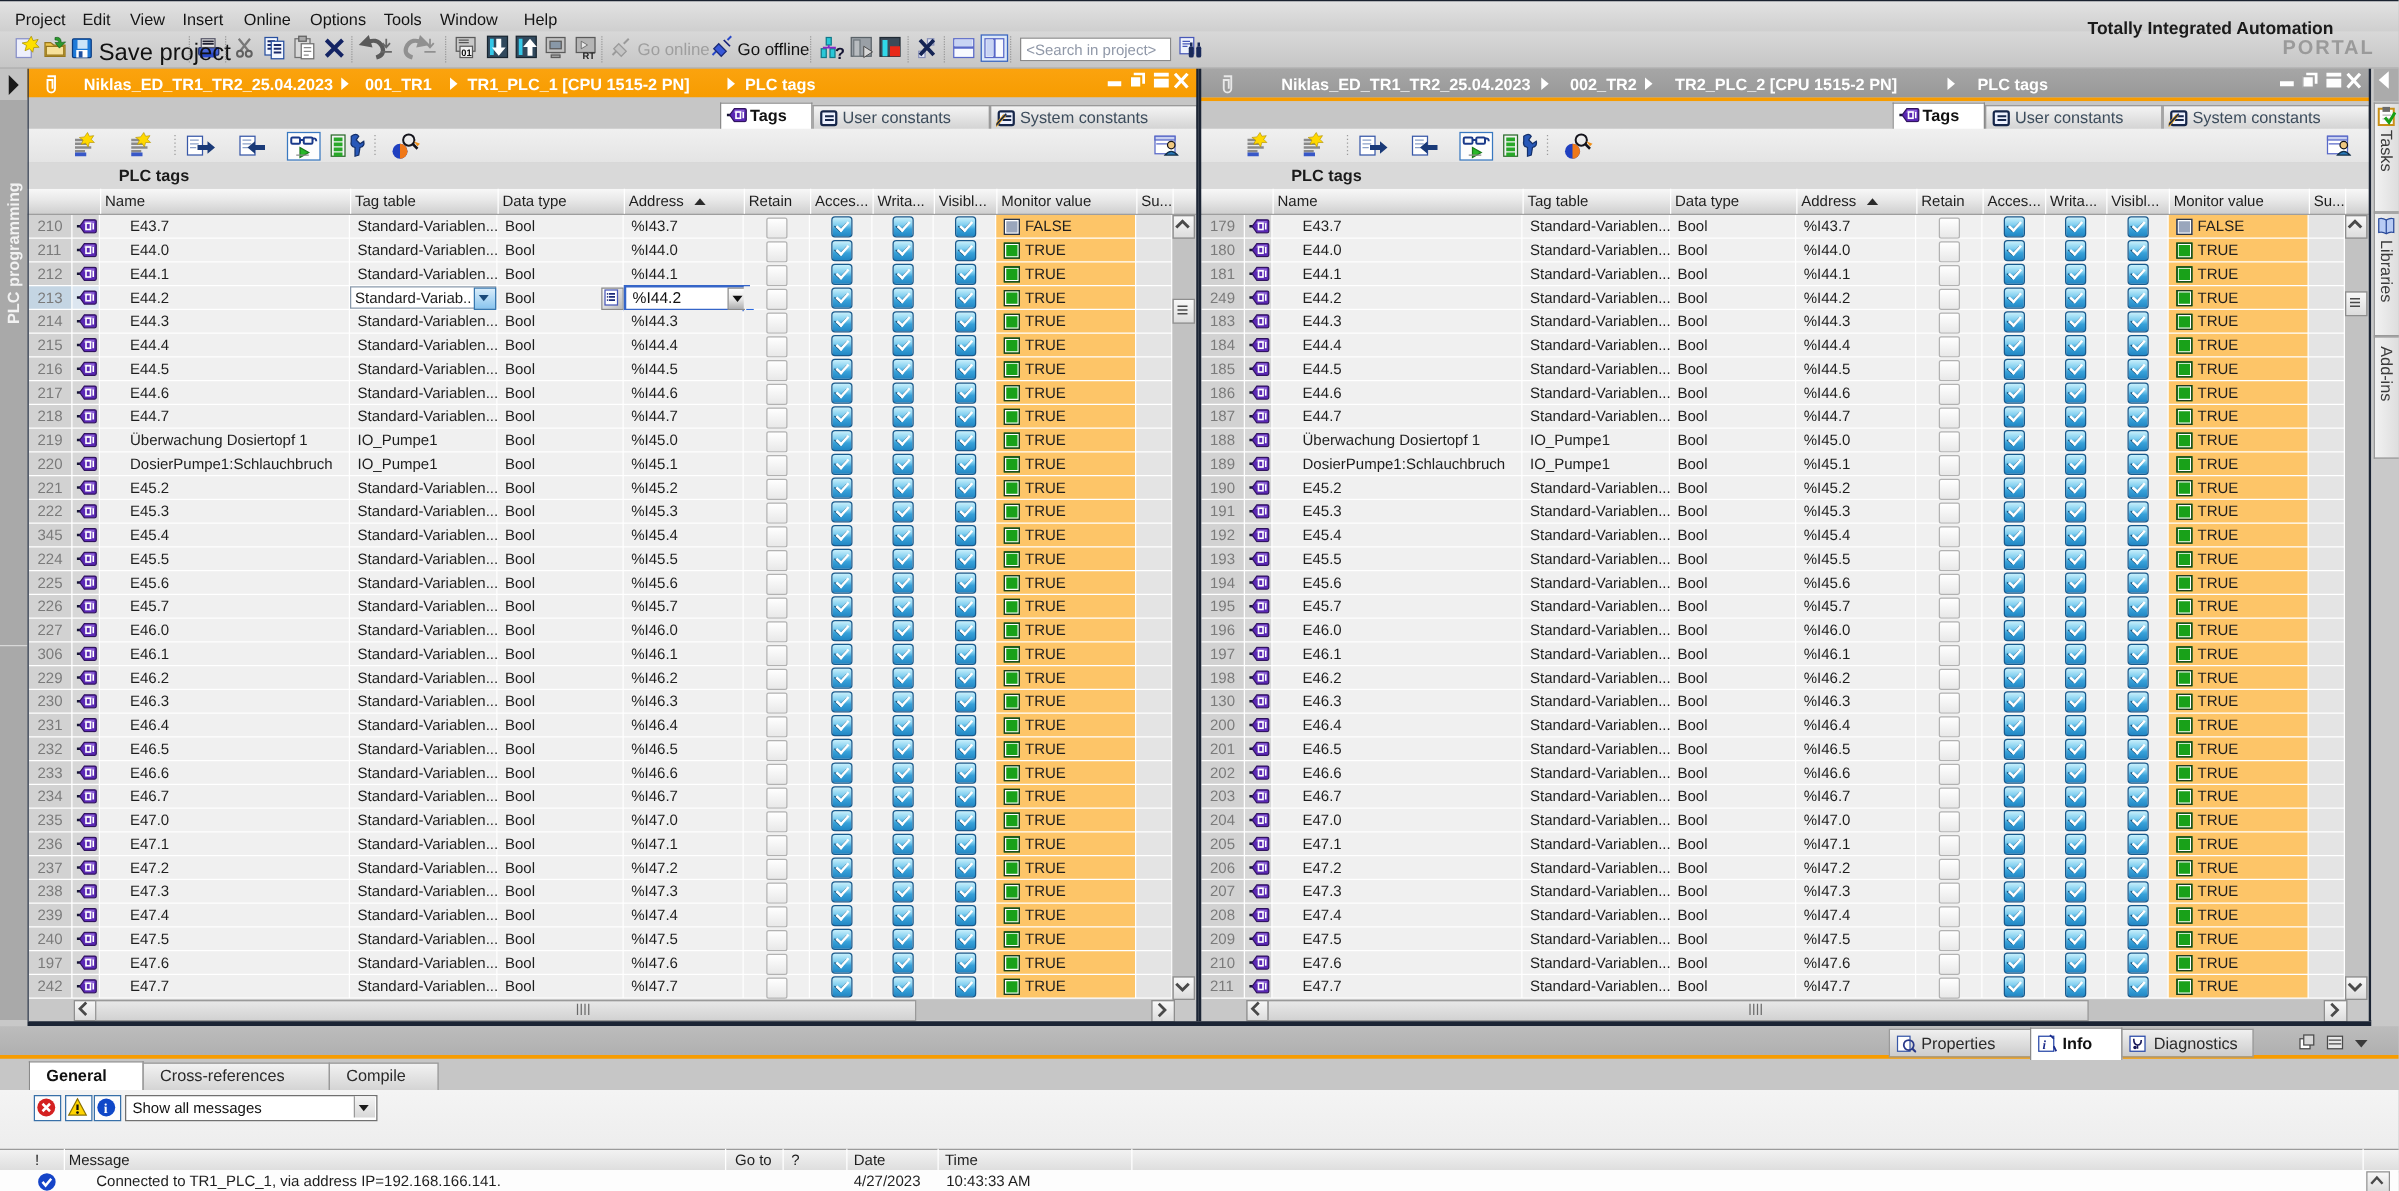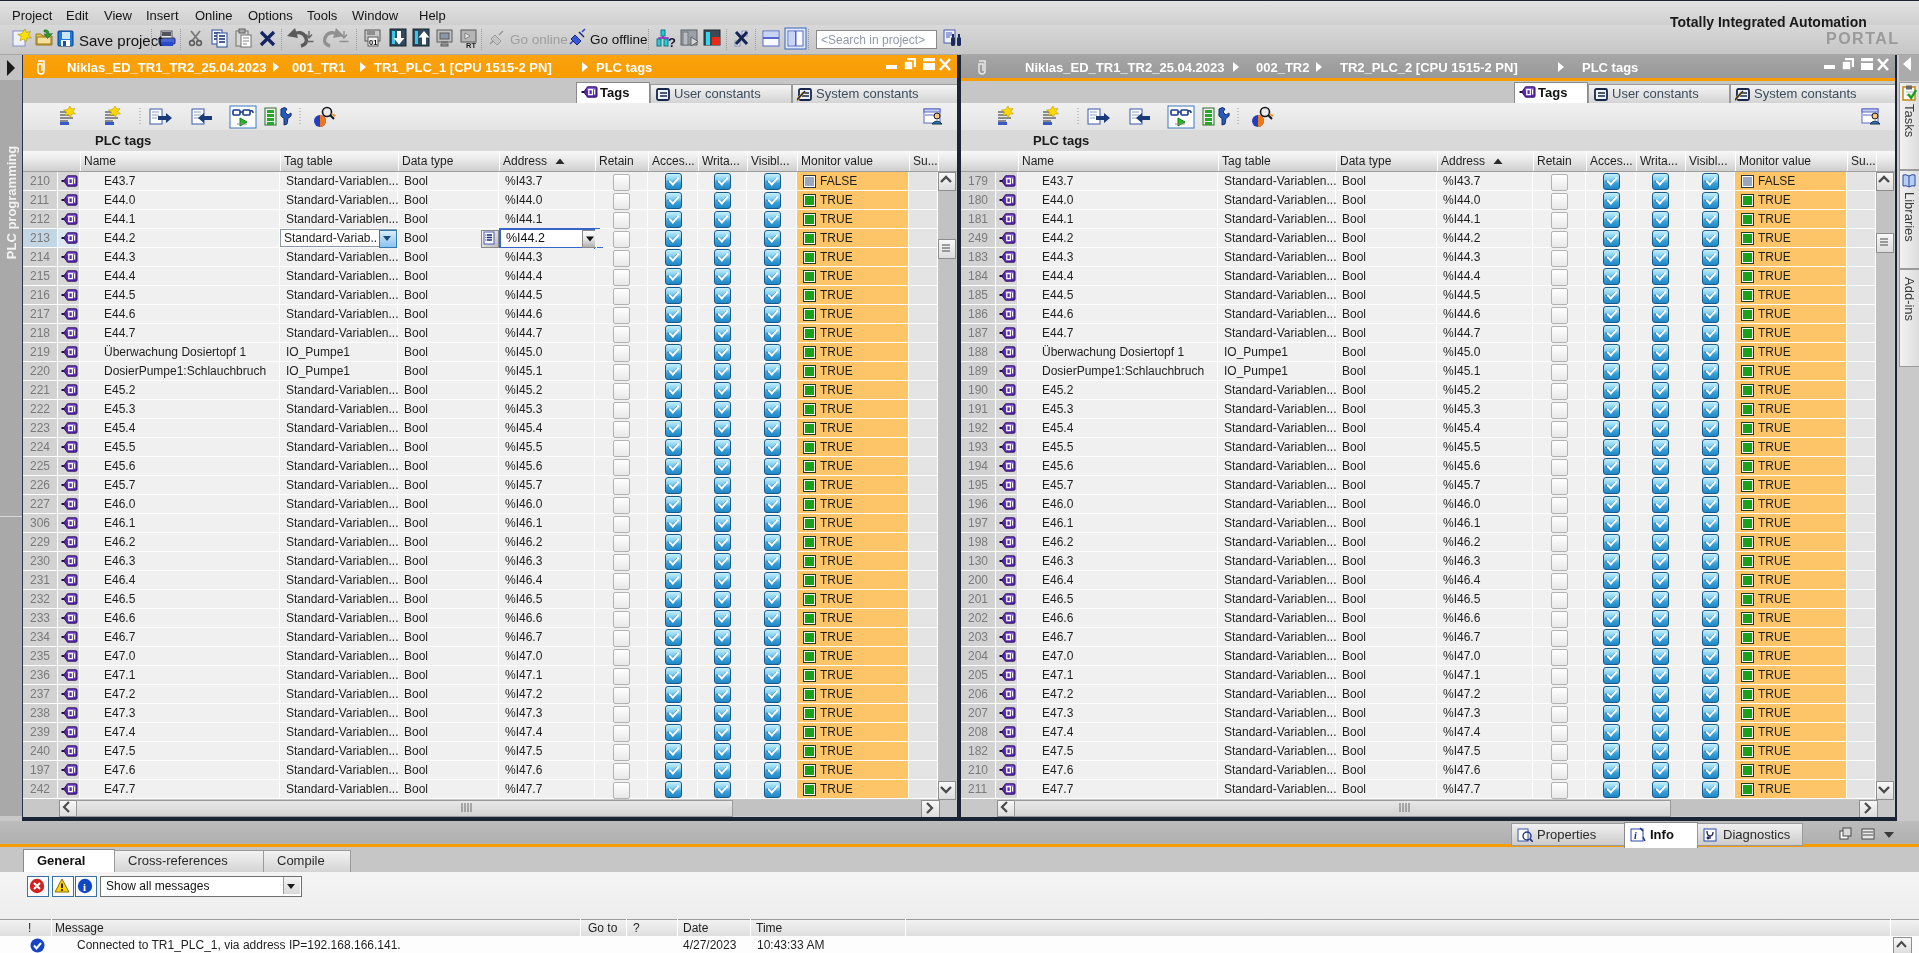--- a/index.html
+++ b/index.html
@@ -112,21 +112,21 @@
     <rect x="789" y="7" width="6" height="13" fill="#c8d4f4" rx="0"></rect>
     <rect x="944" y="5" width="11" height="13" fill="#eef2fc" stroke="#4858b8" rx="0"></rect>
     <path d="M946 8 h6 M946 10 h6 M946 12 h4" stroke="#4858b8"></path>
     <g fill="#1a2a5a">
       <rect x="951" y="12" width="4" height="9" rx="1.5"></rect>
       <rect x="957" y="12" width="4" height="9" rx="1.5"></rect>
       <rect x="952" y="9" width="2" height="3"></rect>
       <rect x="958" y="9" width="2" height="3"></rect>
     </g>
   </svg>
-<div class="abs" style="left:79px;top:32px;font-size:15px;color:#111;">Save project</div>
+<div class="abs" style="left:79px;top:32px;font-size:19px;color:#111;">Save project</div>
 <div class="abs" style="left:510px;top:32px;font-size:13.5px;color:#9e9e9e;">Go online</div>
 <div class="abs" style="left:590px;top:32px;font-size:13.5px;color:#111;">Go offline</div>
 <div class="abs" style="left:151px;top:29px;width:1px;height:21px;border-left:1px dotted #9a9a9a;"></div>
 <div class="abs" style="left:180px;top:29px;width:1px;height:21px;border-left:1px dotted #9a9a9a;"></div>
 <div class="abs" style="left:281px;top:29px;width:1px;height:21px;border-left:1px dotted #9a9a9a;"></div>
 <div class="abs" style="left:356px;top:29px;width:1px;height:21px;border-left:1px dotted #9a9a9a;"></div>
 <div class="abs" style="left:481px;top:29px;width:1px;height:21px;border-left:1px dotted #9a9a9a;"></div>
 <div class="abs" style="left:648px;top:29px;width:1px;height:21px;border-left:1px dotted #9a9a9a;"></div>
 <div class="abs" style="left:726px;top:29px;width:1px;height:21px;border-left:1px dotted #9a9a9a;"></div>
 <div class="abs" style="left:755px;top:29px;width:1px;height:21px;border-left:1px dotted #9a9a9a;"></div>
@@ -667,21 +667,21 @@
 <div class="abs chk" style="left:665px;top:401px;width:15px;height:15px;"></div>
 <div class="abs" style="left:698px;top:400px;width:48px;height:18px;background:#f0f0f0;"></div>
 <div class="abs chk" style="left:714px;top:401px;width:15px;height:15px;"></div>
 <div class="abs" style="left:747px;top:400px;width:49px;height:18px;background:#f0f0f0;"></div>
 <div class="abs chk" style="left:764px;top:401px;width:15px;height:15px;"></div>
 <div class="abs" style="left:797px;top:400px;width:111px;height:18px;background:#fdc568;"></div>
 <div class="abs mon-t" style="left:803px;top:403px;width:11px;height:11px;"></div>
 <div class="abs" style="left:820px;top:402px;font-size:12px;color:#1e1e1e;">TRUE</div>
 <div class="abs" style="left:909px;top:400px;width:28px;height:18px;background:#e4e4e4;"></div>
 <div class="abs" style="left:23px;top:419px;width:34px;height:18px;background:#d2d2d2;"></div>
-<div class="abs" style="left:30px;top:421px;font-size:12px;color:#7a7a7a;">223</div>
+<div class="abs" style="left:30px;top:421px;font-size:12px;color:#7a7a7a;">345</div>
 <div class="abs" style="left:58px;top:419px;width:21px;height:18px;background:#d7d7d7;"></div>
 <svg class="abs" style="left:61px;top:422px" width="17" height="12" viewBox="0 0 17 12">
     <path d="M0.5 6 h4.5" stroke="#141432" stroke-width="2"></path>
     <path d="M6.5 0.8 h8.3 a1.2 1.2 0 0 1 1.2 1.2 v8 a1.2 1.2 0 0 1 -1.2 1.2 H6.5 L2.8 6z" fill="#5a28b4" stroke="#31135f"></path>
     <path d="M6.8 1.8 h7.7 v2.4 h-8.5z" fill="#9a70dc" opacity="0.8"></path>
     <rect x="7.8" y="3.6" width="3.6" height="5" fill="none" stroke="#fff" stroke-width="1.3"></rect>
     <path d="M13.6 3.6 v5" stroke="#fff" stroke-width="1.3"></path>
   </svg>
 <div class="abs" style="left:80px;top:419px;width:199px;height:18px;background:#f0f0f0;"></div>
 <div class="abs" style="left:104px;top:421px;font-size:12px;color:#1e1e1e;">E45.4</div>
@@ -2318,21 +2318,21 @@
 <div class="abs chk" style="left:1603px;top:724px;width:15px;height:15px;"></div>
 <div class="abs" style="left:1636px;top:723px;width:48px;height:18px;background:#f0f0f0;"></div>
 <div class="abs chk" style="left:1652px;top:724px;width:15px;height:15px;"></div>
 <div class="abs" style="left:1685px;top:723px;width:49px;height:18px;background:#f0f0f0;"></div>
 <div class="abs chk" style="left:1702px;top:724px;width:15px;height:15px;"></div>
 <div class="abs" style="left:1735px;top:723px;width:111px;height:18px;background:#fdc568;"></div>
 <div class="abs mon-t" style="left:1741px;top:726px;width:11px;height:11px;"></div>
 <div class="abs" style="left:1758px;top:725px;font-size:12px;color:#1e1e1e;">TRUE</div>
 <div class="abs" style="left:1847px;top:723px;width:28px;height:18px;background:#e4e4e4;"></div>
 <div class="abs" style="left:961px;top:742px;width:34px;height:18px;background:#d2d2d2;"></div>
-<div class="abs" style="left:968px;top:744px;font-size:12px;color:#7a7a7a;">182</div>
+<div class="abs" style="left:968px;top:744px;font-size:12px;color:#7a7a7a;">209</div>
 <div class="abs" style="left:996px;top:742px;width:21px;height:18px;background:#d7d7d7;"></div>
 <svg class="abs" style="left:999px;top:745px" width="17" height="12" viewBox="0 0 17 12">
     <path d="M0.5 6 h4.5" stroke="#141432" stroke-width="2"></path>
     <path d="M6.5 0.8 h8.3 a1.2 1.2 0 0 1 1.2 1.2 v8 a1.2 1.2 0 0 1 -1.2 1.2 H6.5 L2.8 6z" fill="#5a28b4" stroke="#31135f"></path>
     <path d="M6.8 1.8 h7.7 v2.4 h-8.5z" fill="#9a70dc" opacity="0.8"></path>
     <rect x="7.8" y="3.6" width="3.6" height="5" fill="none" stroke="#fff" stroke-width="1.3"></rect>
     <path d="M13.6 3.6 v5" stroke="#fff" stroke-width="1.3"></path>
   </svg>
 <div class="abs" style="left:1018px;top:742px;width:199px;height:18px;background:#f0f0f0;"></div>
 <div class="abs" style="left:1042px;top:744px;font-size:12px;color:#1e1e1e;">E47.5</div>

